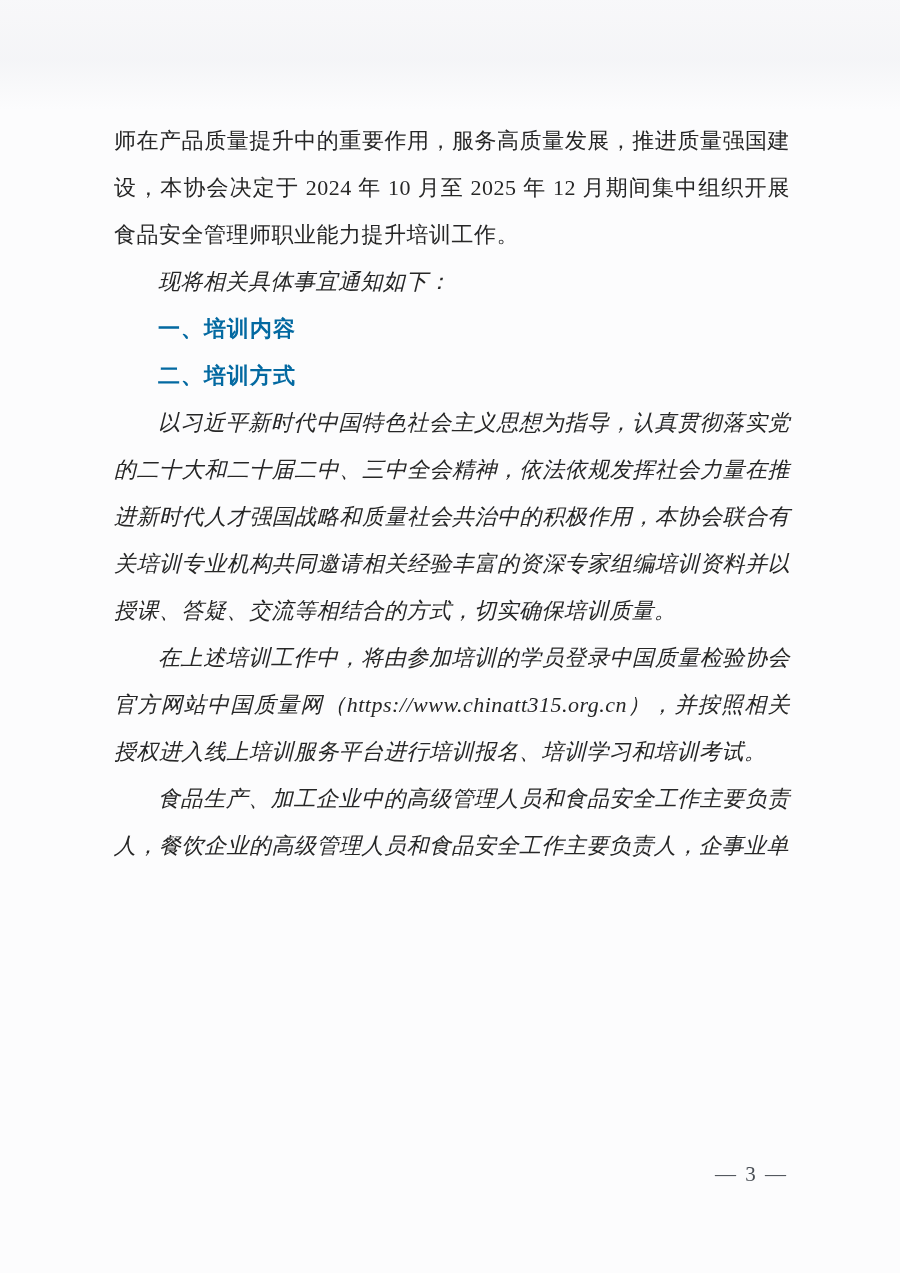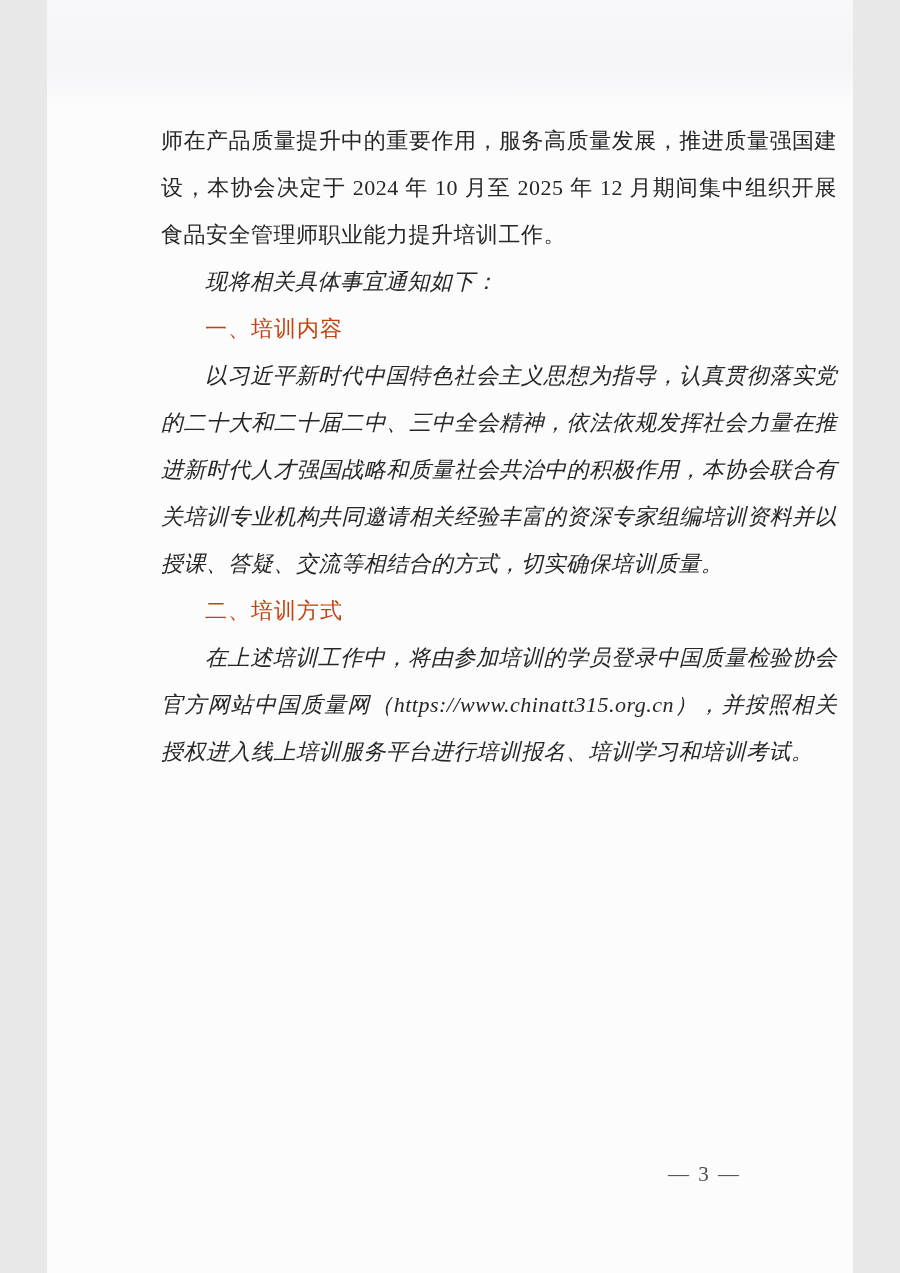--- a/index.html
+++ b/index.html
@@ -2,21 +2,21 @@
 <html><head>
 <meta charset="utf-8">
 <style>
   html, body {
     margin: 0;
     padding: 0;
     background: #e8e8e8;
   }
   .page {
     position: relative;
-    width: 806px;
+    width: 900px;
     height: 1273px;
     margin: 0 auto;
     background: #fcfcfd;
     overflow: hidden;
     font-family: "Liberation Serif", serif;
     color: #262626;
   }
   
   .page::before {
     content: "";
@@ -42,22 +42,22 @@
     letter-spacing: 0.5px;
     text-align: justify;
     text-justify: inter-ideograph;
     word-break: break-all;
   }
   .block.body { text-indent: 2em; font-style: italic; }
   .block.continuation { text-indent: 0; }
   .block.heading {
     text-indent: 2em;
     font-family: "Liberation Sans", sans-serif;
-    font-weight: normal;
-    color: #c2410c;
+    font-weight: bold;
+    color: #0369a1;
     letter-spacing: 1px;
   }
   .page-number {
     position: absolute;
     top: 1158px;
     right: 112px;
     font-size: 21px;
     line-height: 32px;
     color: #4a4f55;
     font-family: "Liberation Serif", serif;
@@ -65,19 +65,20 @@
   }
 </style>
 </head>
 <body>
 
 <div class="page">
   <div class="content">
     <p class="block continuation">师在产品质量提升中的重要作用，服务高质量发展，推进质量强国建设，本协会决定于 2024 年 10 月至 2025 年 12 月期间集中组织开展食品安全管理师职业能力提升培训工作。</p>
     <p class="block body">现将相关具体事宜通知如下：</p>
     <p class="block heading">一、培训内容</p>
+    <p class="block heading">二、培训方式</p>
     <p class="block body">以习近平新时代中国特色社会主义思想为指导，认真贯彻落实党的二十大和二十届二中、三中全会精神，依法依规发挥社会力量在推进新时代人才强国战略和质量社会共治中的积极作用，本协会联合有关培训专业机构共同邀请相关经验丰富的资深专家组编培训资料并以授课、答疑、交流等相结合的方式，切实确保培训质量。</p>
-    <p class="block heading">二、培训方式</p>
     <p class="block body">在上述培训工作中，将由参加培训的学员登录中国质量检验协会官方网站中国质量网（https://www.chinatt315.org.cn），并按照相关授权进入线上培训服务平台进行培训报名、培训学习和培训考试。</p>
+    <p class="block body">食品生产、加工企业中的高级管理人员和食品安全工作主要负责人，餐饮企业的高级管理人员和食品安全工作主要负责人，企事业单</p>
   </div>
 
   <div class="page-number">— 3 —</div>
 </div>
 
 </body></html>

